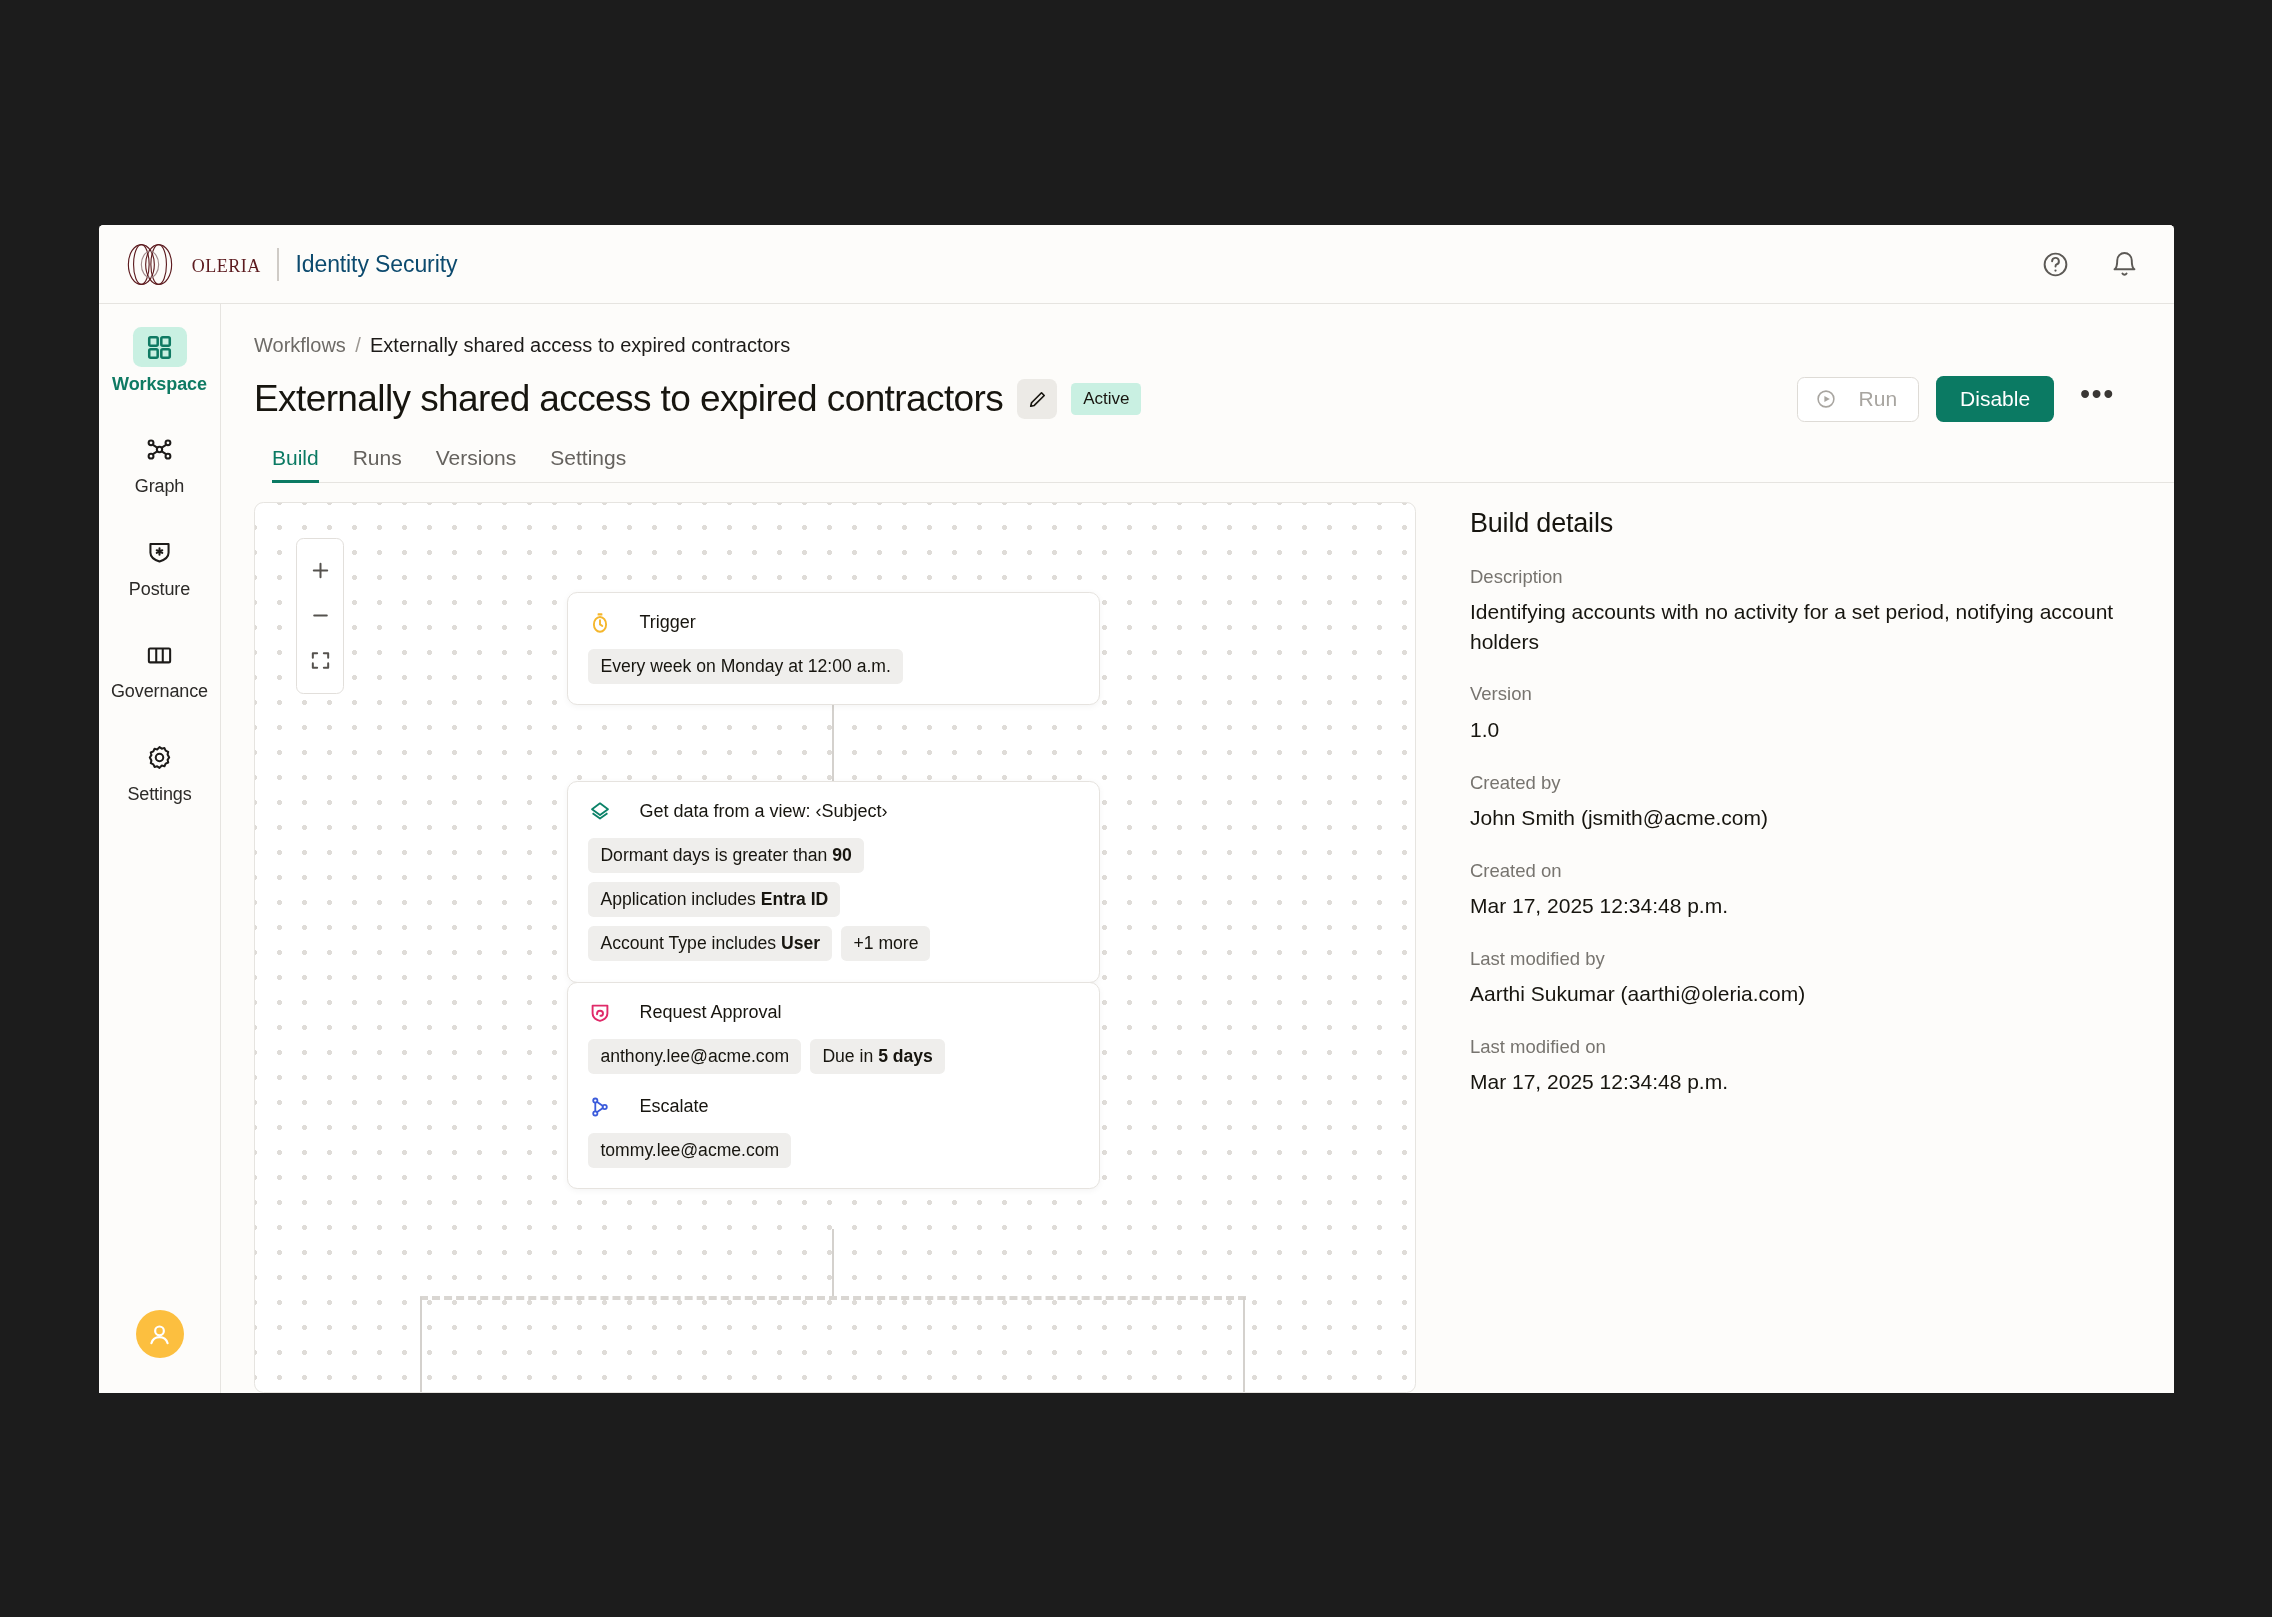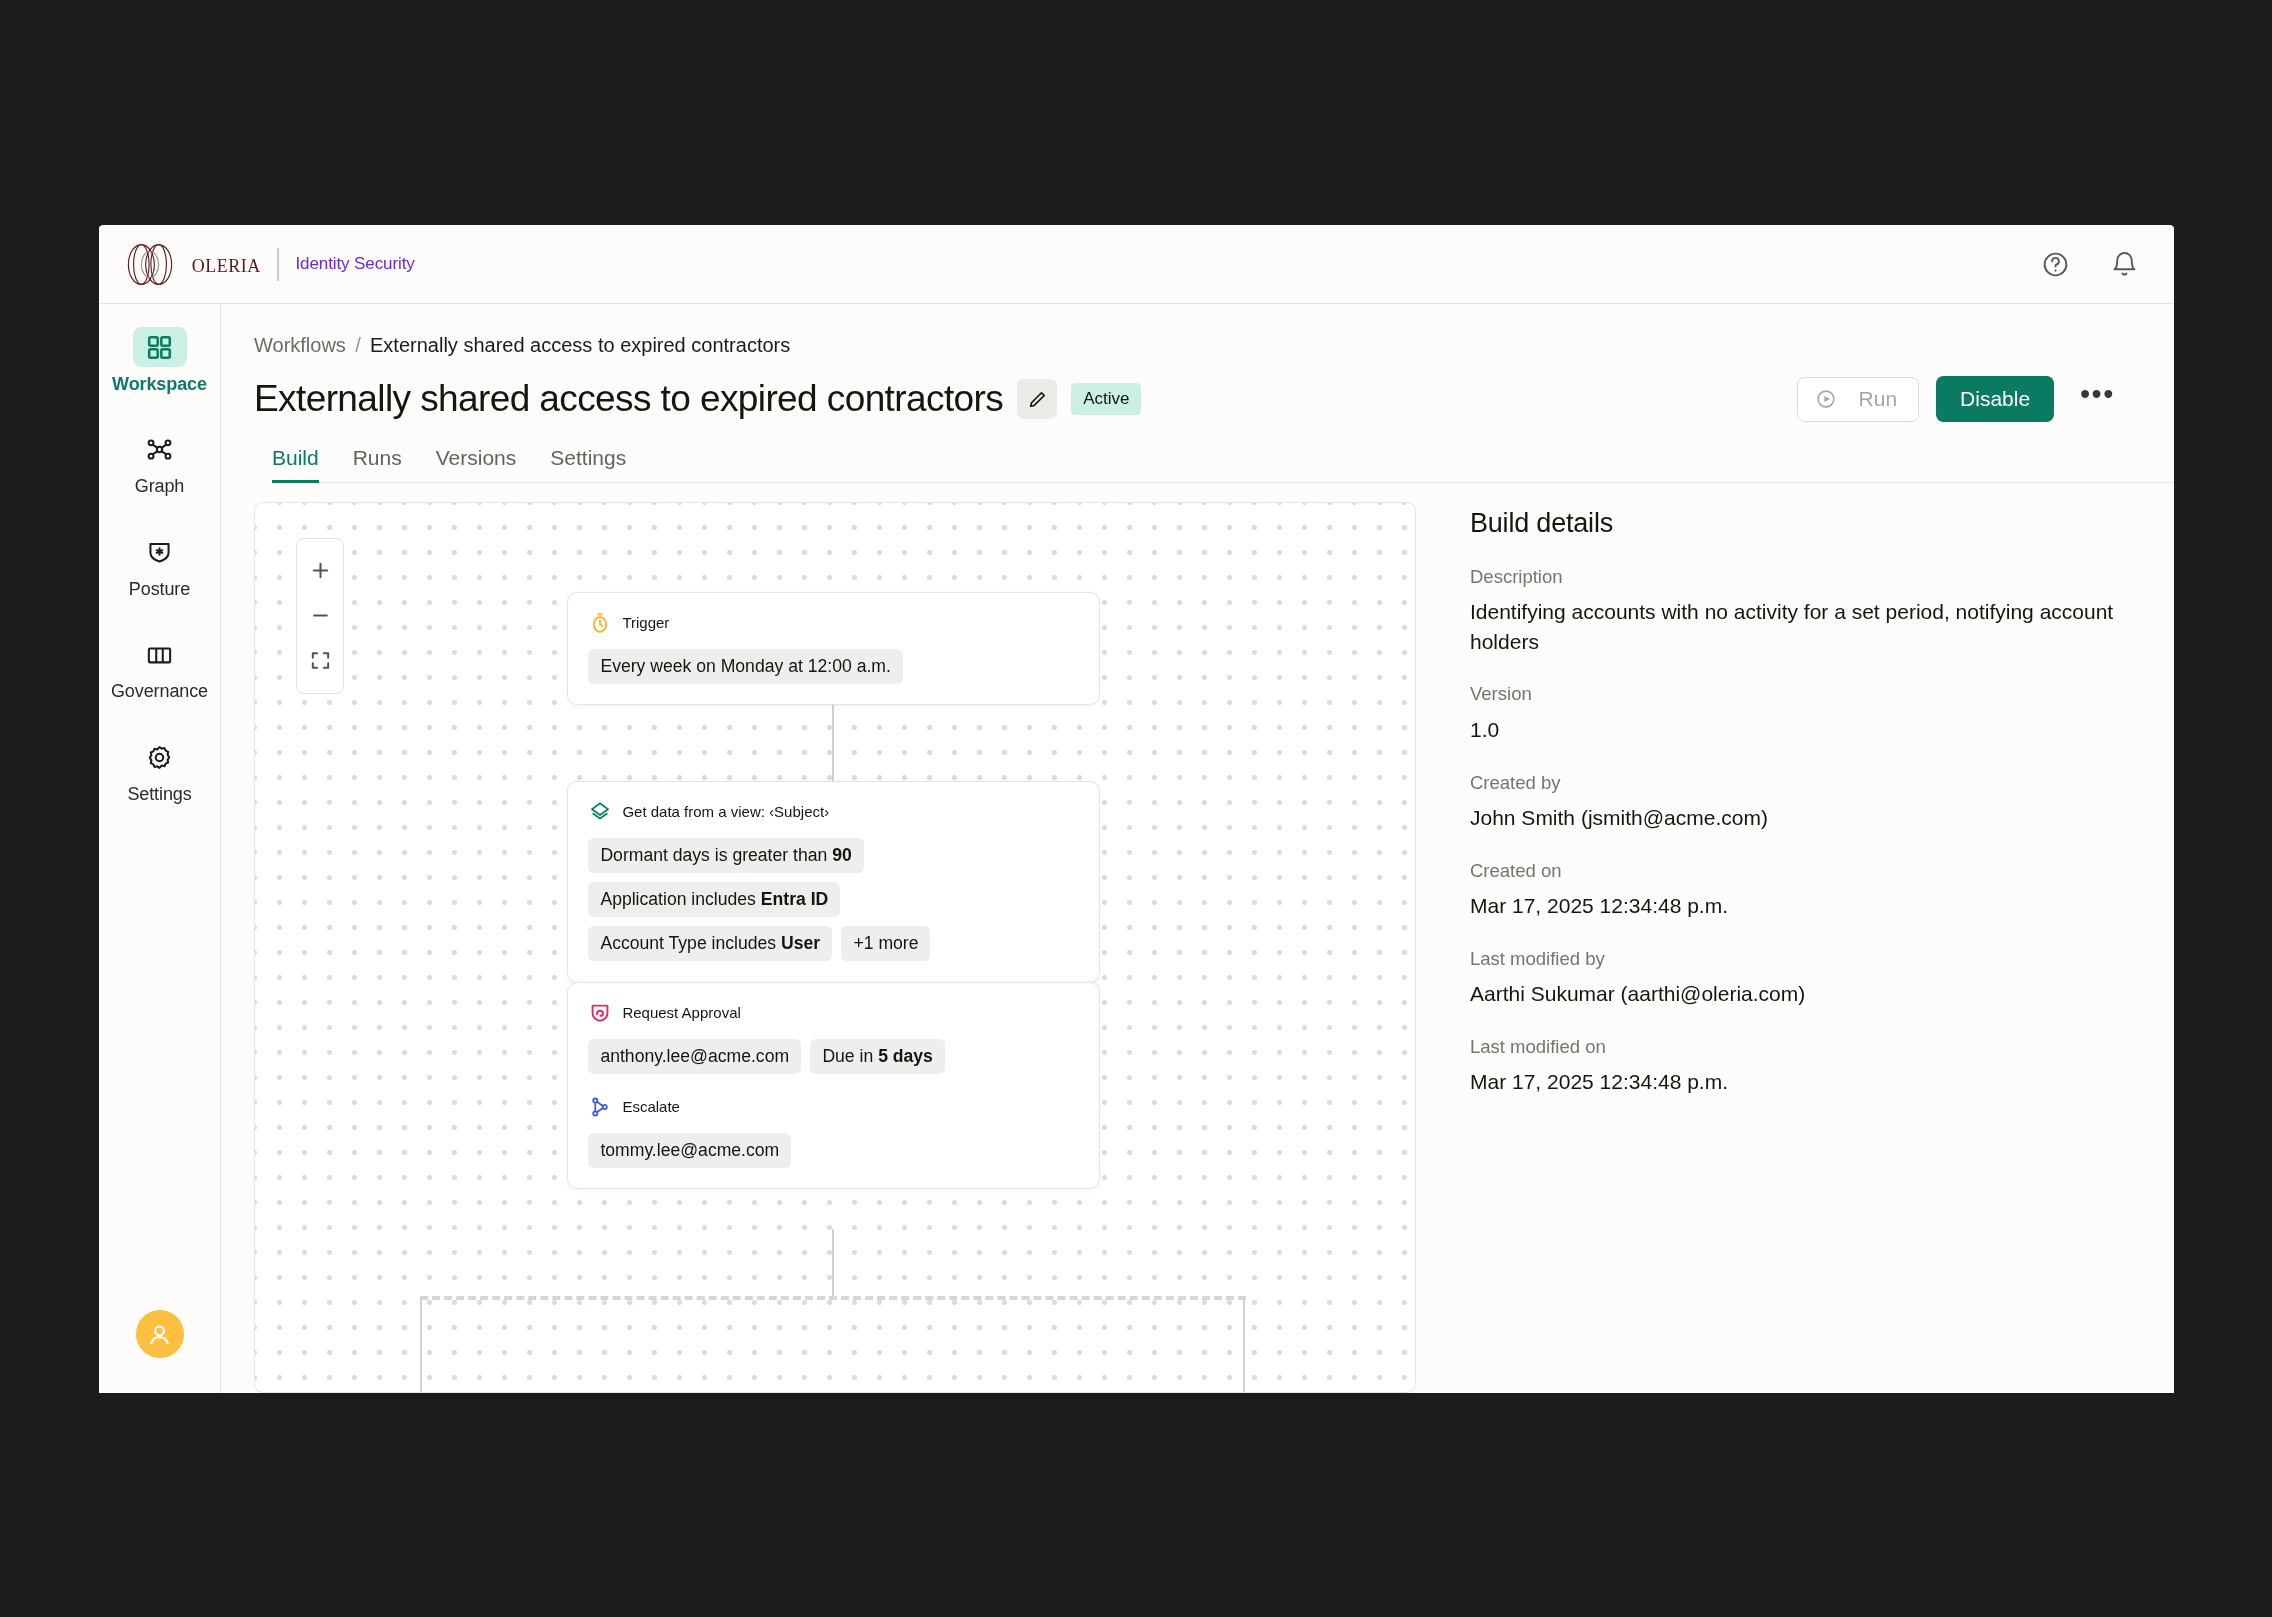--- a/index.html
+++ b/index.html
@@ -41,21 +41,21 @@
   .brand-word {
     font-size: 26px;
     letter-spacing: 0.5px;
     color: #5c1a1e;
     font-family: "Liberation Serif", serif;
     font-variant: small-caps;
     text-transform: lowercase;
     font-weight: 400;
   }
   .brand-divider { width: 1.4px; height: 33px; background: #cfcbc6; margin: 0 16.7px; }
-  .brand-sub { font-size: 17px; color: #6d28d9; letter-spacing: -0.1px; }
+  .brand-sub { font-size: 23px; color: #0c4a6e; letter-spacing: -0.1px; }
   #topbar-spacer { flex: 1; }
   .topbar-icons { display: flex; align-items: center; gap: 40px; padding-right: 5.6px; }
   .ticon { width: 29px; height: 29px; color: #5c5955; cursor: pointer; }
   .ticon svg { width: 100%; height: 100%; display: block; }
 
   
   #body-row { flex: 1; display: flex; min-height: 0; }
 
   
   #sidebar {
@@ -252,22 +252,22 @@
   
   .node {
     position: absolute;
     background: #ffffff;
     border: 1.4px solid #e6e3df;
     border-radius: 10.2px;
     box-shadow: 0 1.9px 6.5px rgba(0,0,0,0.045);
     padding: 17.6px 20.4px 20.4px 20.4px;
   }
   .node-head {
-    display: flex; align-items: center; gap: 10px;
-    font-size: 15px;
+    display: flex; align-items: center; gap: 27px;
+    font-size: 18px;
     color: #17150f;
     white-space: nowrap;
   }
   .node-head svg { width: 24px; height: 24px; display:block; flex: none; }
   .chips { display: flex; flex-wrap: wrap; gap: 9.3px; margin-top: 14px; }
   .chip {
     background: #efeeec;
     border-radius: 5.6px;
     padding: 7px 12px;
     font-size: 17.6px;

